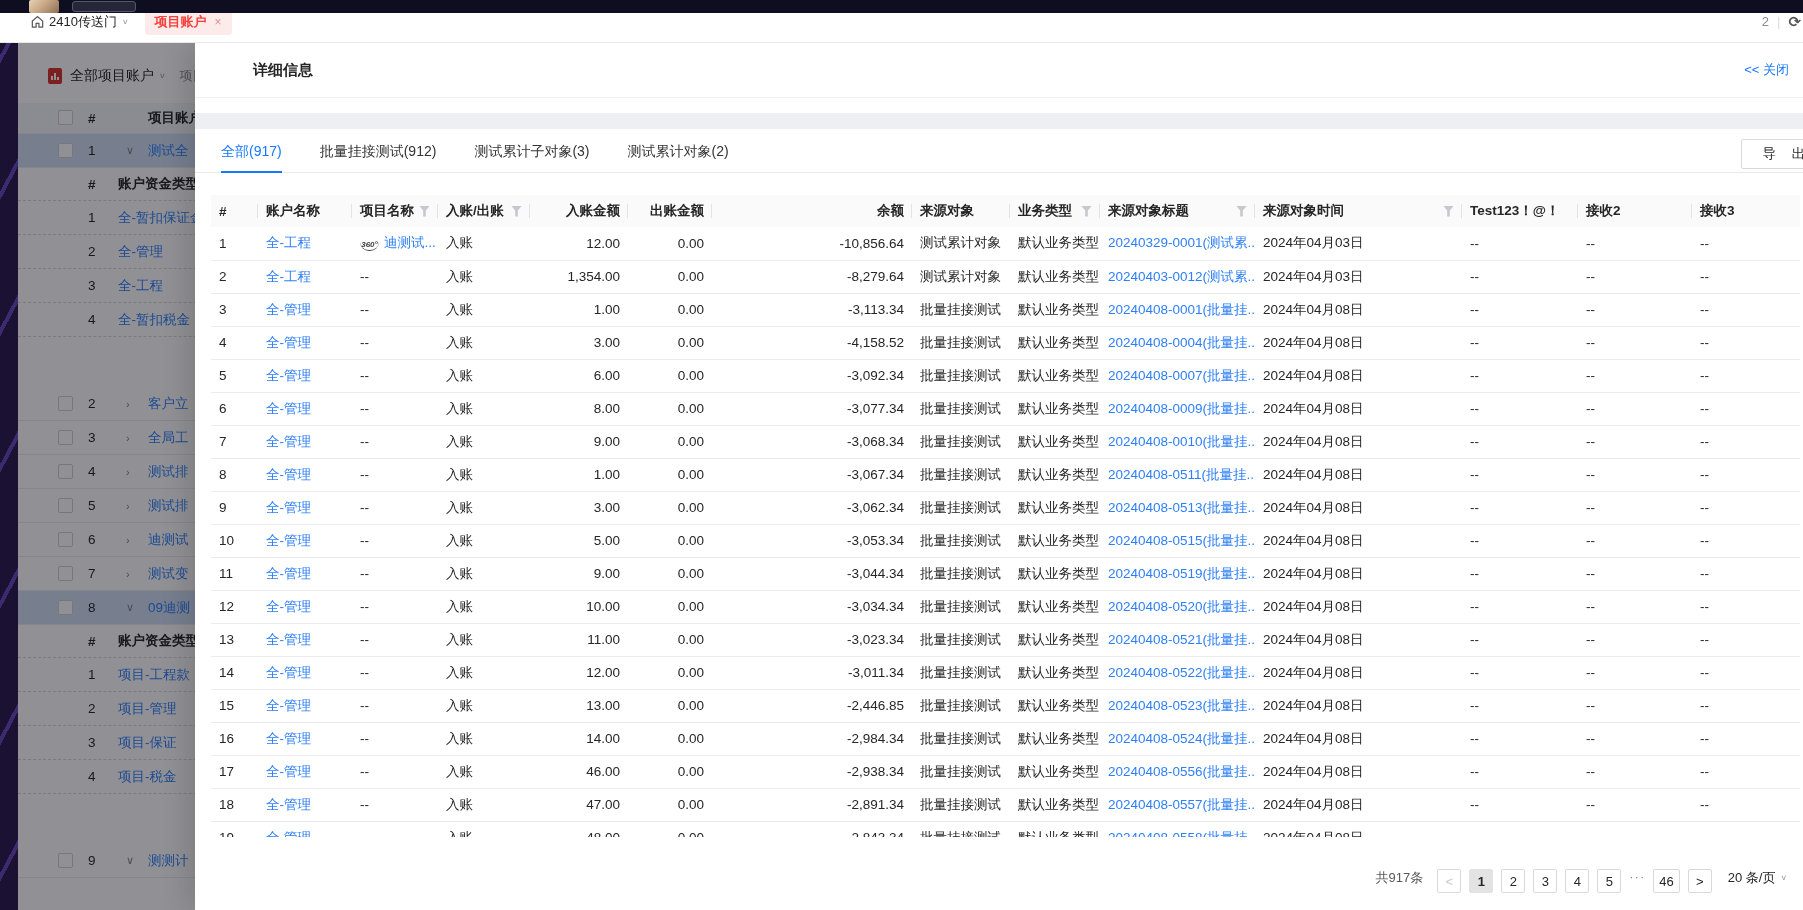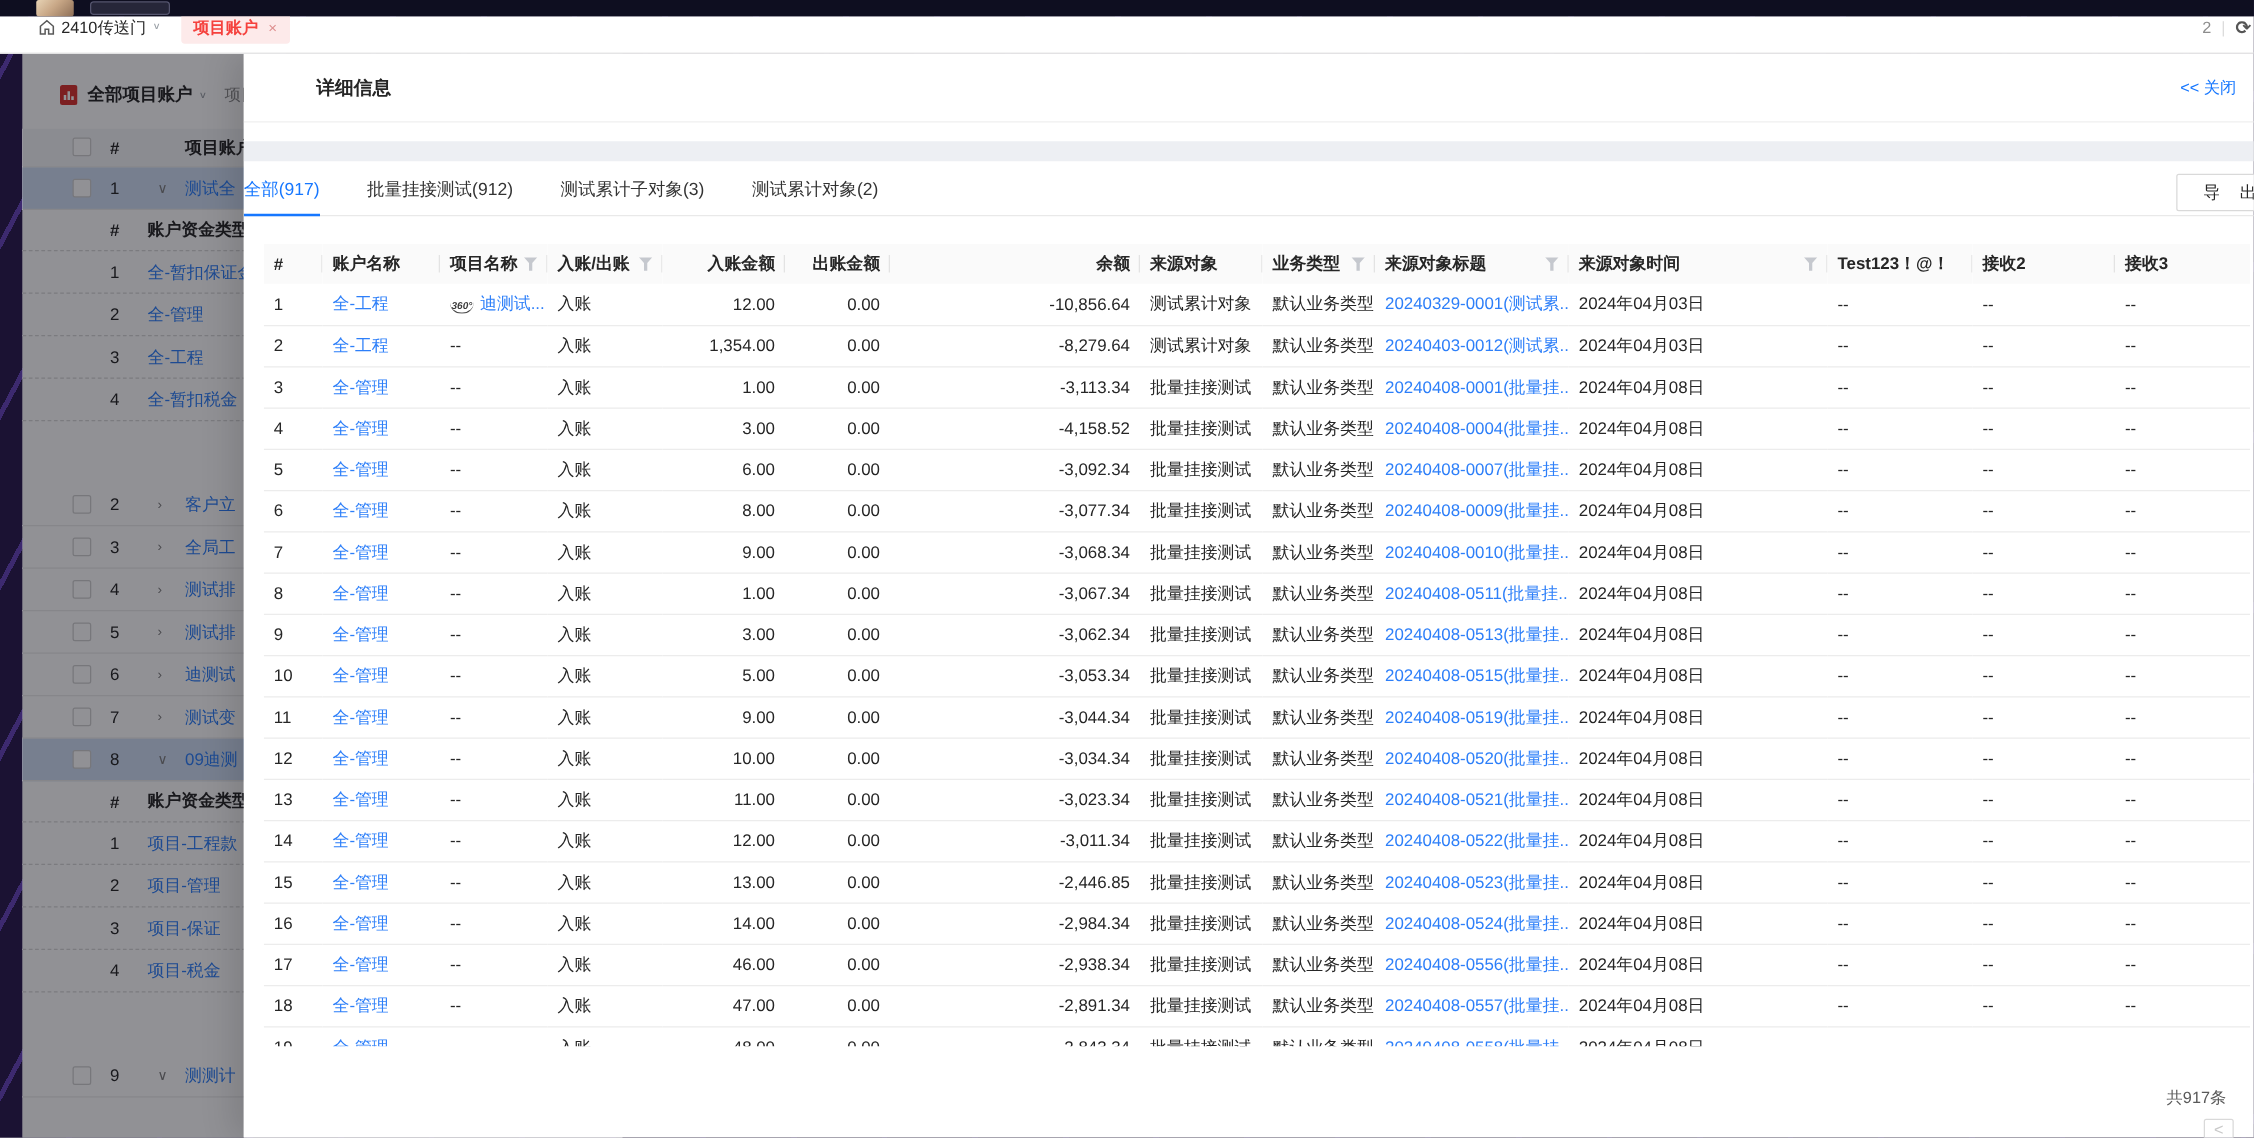--- a/index.html
+++ b/index.html
@@ -25,21 +25,21 @@
   .active-tab .t{ color:#f5413d; font-weight:700; font-size:13px; }
   .active-tab .x{ color:#de8f8f; font-size:12px; margin-left:8px; cursor:pointer; }
   .tabbar-right{ margin-left:auto; display:flex; align-items:center; gap:8px; padding-right:2px; }
   .win-count{ color:#8c8c8c; font-size:13px; }
   .vsep{ color:#dcdcdc; font-size:13px; }
   .refresh-icon{ color:#555; font-size:15px; font-weight:700; margin-right:-6px; }
   
   .sidebar{ position:absolute; left:18px; top:43px; width:480px; bottom:0; background:#fff; z-index:1; }
   .sb-head{ position:absolute; left:30px; top:24px; display:flex; align-items:center; white-space:nowrap; }
   .sb-doc-icon{ width:14px; height:16px; margin-right:8px; flex:0 0 auto; }
-  .sb-title{ font-size:14px; font-weight:700; color:#262626; }
+  .sb-title{ font-size:14px; font-weight:400; color:#262626; }
   .sb-suffix{ font-size:13px; color:#8c8c8c; margin-left:14px; }
   .sb-table{ position:absolute; left:0; right:0; top:60px; font-size:13.5px; }
   .sb-row{ position:relative; height:34px; display:flex; align-items:center; border-bottom:1px solid #ebebeb; }
   .sb-row.hdr{ background:#f5f6f8; height:31px; font-weight:700; color:#262626; }
   .sb-row.sel{ background:#cfdff5; }
   .sb-cb{ position:absolute; left:40px; top:50%; margin-top:-8px; width:15px; height:15px; background:#fff; border:1px solid #cfcfcf; border-radius:2px; }
   .sb-idx{ position:absolute; left:70px; color:#262626; }
   .sb-caret{ position:absolute; left:108px; color:#7f7f7f; font-size:11px; }
   .sb-name{ position:absolute; left:130px; color:#2d7ff9; white-space:nowrap; cursor:pointer; }
   .sb-sub-hdr{ position:relative; height:33px; display:flex; align-items:center; font-weight:700; color:#262626; border-bottom:1px dashed #d8d8d8; }
@@ -52,21 +52,21 @@
   .mask{ position:absolute; left:18px; top:43px; width:177px; bottom:0; background:rgba(10,12,20,.45); z-index:5; }
   
   .drawer{ position:absolute; left:195px; top:43px; right:0; bottom:0; background:#fff; z-index:6;
     box-shadow:-10px 0 24px rgba(0,0,0,.12); overflow:hidden; }
   .dw-header{ position:absolute; left:0; right:0; top:0; height:55px; border-bottom:1px solid #f0f0f0;
     display:flex; align-items:center; padding:0 14px 0 26px; }
   .dw-title{ font-size:15px; font-weight:700; color:#262626;margin-left:32px; }
   .dw-close{ margin-left:auto; color:#1677ff; font-size:13px; cursor:pointer; white-space:nowrap; }
   .dw-band{ position:absolute; left:0; right:0; top:70px; height:16px; background:#edeff3; }
   .dw-tabs{ position:absolute; left:0; right:0; top:86px; height:44px; border-bottom:1px solid #e9e9e9;
-    display:flex; align-items:center; }
+    display:flex; align-items:center; padding-left:26px; }
   .dw-tab{ font-size:14px; color:#333; margin-right:38px; height:44px; line-height:44px; position:relative; cursor:pointer; white-space:nowrap; }
   .dw-tab.active{ color:#1677ff; }
   .dw-tab.active::after{ content:""; position:absolute; left:0; right:0; bottom:0; height:2px; background:#1677ff; }
   .export-btn{ position:absolute; right:-26px; top:10px; width:88px; height:30px; background:#fff;
     border:1px solid #d9d9d9; border-radius:2px; font-size:13.5px; color:#262626; letter-spacing:6px;
     text-align:center; line-height:28px; padding-left:4px; cursor:pointer; }
   
   .dw-table-wrap{ position:absolute; left:16px; right:0; top:152px; height:642px; overflow:hidden; }
   table{ border-collapse:collapse; table-layout:fixed; width:1589px; }
   th,td{ overflow:hidden; white-space:nowrap; padding:0 8px; font-size:13.5px; }
@@ -76,21 +76,21 @@
   thead th::after{ content:""; position:absolute; right:0; top:9px; height:14px; width:1px; background:#e3e3e3; }
   thead th:last-child::after{ display:none; }
   tbody td{ height:33px; border-bottom:1px solid #ececec; color:#262626; }
   td.r,th.r{ text-align:right; }
   a.lnk{ color:#2d7ff9; text-decoration:none; cursor:pointer; }
   .funnel{ margin-left:auto; width:11px; height:11px; flex:0 0 auto;
     background:#c5c8ce; clip-path:polygon(0 0,100% 0,62% 45%,62% 100%,38% 100%,38% 45%); }
   .icon360{ display:inline-block; width:19px; font-size:8px; font-weight:700; color:#3a3a3a; font-style:italic;
     border-bottom:1.5px solid #4a4a4a; border-radius:0 0 9px 9px; text-align:center; margin-right:5px; line-height:10px; }
   
-  .dw-footer{ position:absolute; right:16px; top:826px; height:26px; display:flex; align-items:flex-end; gap:8px;flex-direction:column; }
+  .dw-footer{ position:absolute; right:16px; top:826px; height:26px; display:flex; align-items:flex-start; gap:8px; }
   .pg-total{ color:#595959; font-size:13px; margin-right:6px; }
   .pg-btn{ min-width:24px; height:24px; padding:0 5px; border:1px solid #d9d9d9; border-radius:2px; background:#fff;
     color:#262626; font-size:13px; display:flex; align-items:center; justify-content:center; cursor:pointer; }
   .pg-btn.active{ background:#e3e3e3; border-color:#e3e3e3; font-weight:700; }
   .pg-btn.disabled{ color:#c9c9c9; cursor:default; }
   .pg-ellipsis{ color:#8c8c8c; font-size:13px; border:none; background:none; letter-spacing:1px; }
   .pg-size{ margin-left:8px; color:#262626; font-size:13px; display:flex; align-items:center; cursor:pointer; white-space:nowrap; }
 </style>
 </head>
 <body>

